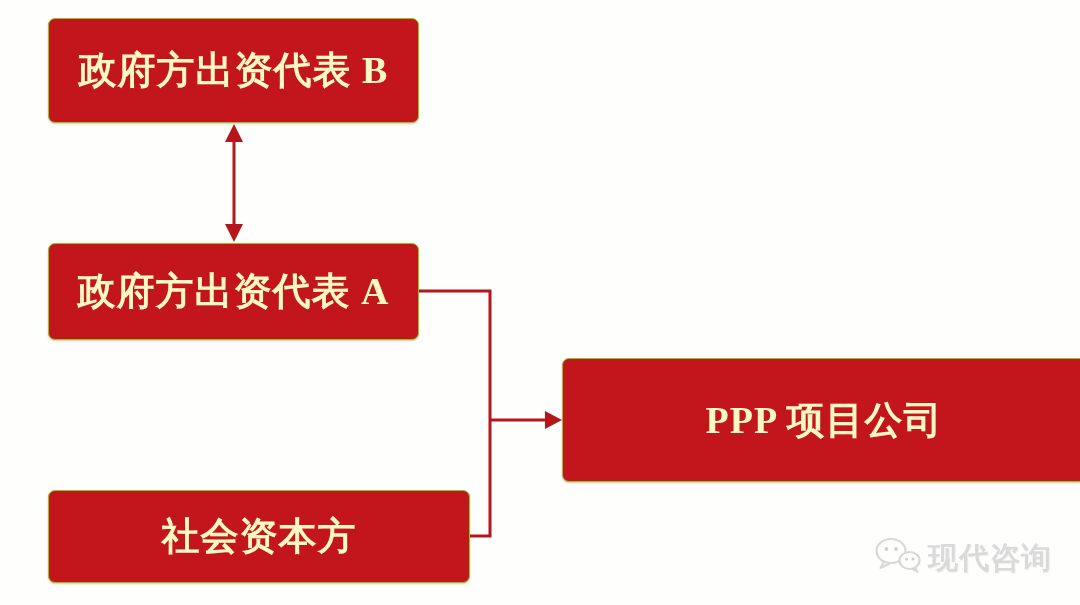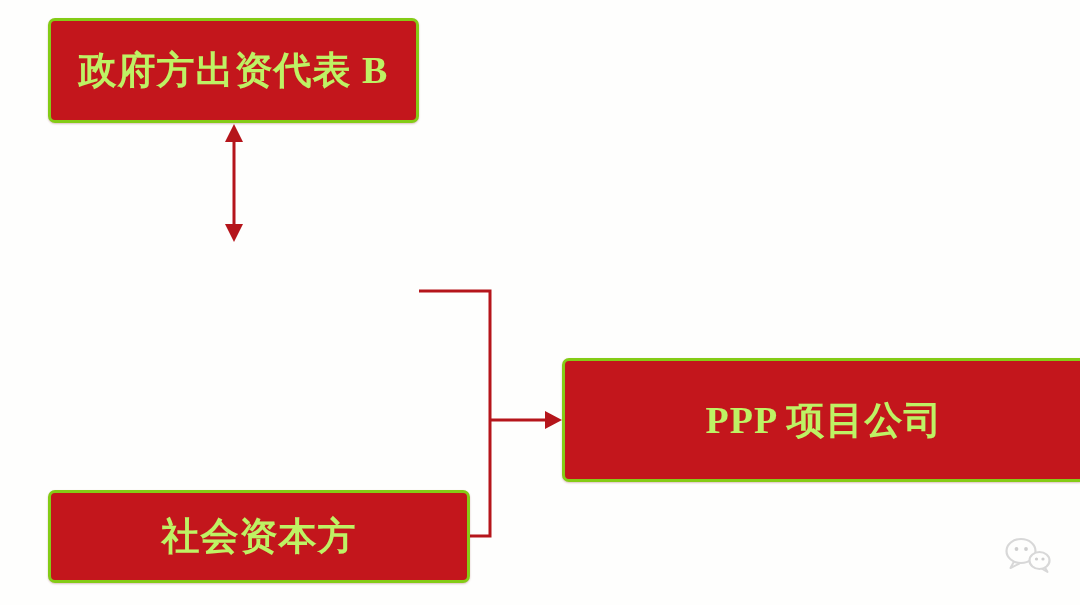--- a/index.html
+++ b/index.html
@@ -9,26 +9,26 @@
     font-family: "Liberation Serif", "DejaVu Serif", serif;
     overflow: hidden;
   }
   .canvas {
     position: relative;
     width: 1080px; height: 605px;
   }
   .node {
     position: absolute;
     background: #c3161c;
-    border: 3px solid #84cc16;
+    border: 1px solid #84cc16;
     border-radius: 7px;
     display: flex;
     align-items: center;
     justify-content: center;
-    color: #bef264;
+    color: #fef9c3;
     font-size: 38px;
     font-weight: bold;
     letter-spacing: 1px;
     box-sizing: border-box;
     box-shadow: 0 1px 2px rgba(120, 10, 10, 0.25);
   }
   .node-gov-b { left: 48px; top: 18px;  width: 371px; height: 105px; }
   .node-gov-a { left: 48px; top: 243px; width: 371px; height: 97px;  }
   .node-social { left: 48px; top: 490px; width: 422px; height: 93px; }
   .node-ppp   { left: 562px; top: 358px; width: 524px; height: 124px; }
@@ -80,20 +80,23 @@
       <path d="M 419 291 H 490 V 536 H 419" fill="none" stroke="#b5151b" stroke-width="3"></path>
       <line x1="490" y1="420" x2="547" y2="420" stroke="#b5151b" stroke-width="3"></line>
       <polygon points="562,420 545,411 545,429" fill="#b5151b"></polygon>
     </g>
   </svg>
 
   <div class="node node-gov-b">
     <span>政府方出资代表 B</span>
   </div>
 
+  <div class="node node-gov-a">
+    <span>政府方出资代表 A</span>
+  </div>
 
   <div class="node node-social">
     <span>社会资本方</span>
   </div>
 
   <div class="node node-ppp">
     <span>PPP 项目公司</span>
   </div>
 
 
@@ -103,15 +106,16 @@
         <ellipse cx="17" cy="15" rx="14.5" ry="12" fill="none" stroke="#d8d8d8" stroke-width="2.2"></ellipse>
         <path d="M 10 25.5 L 6.5 32 L 15.5 27.5" fill="none" stroke="#d8d8d8" stroke-width="2" stroke-linejoin="round"></path>
         <circle cx="12.5" cy="13" r="1.9" fill="#cfcfcf"></circle>
         <circle cx="22" cy="13" r="1.9" fill="#cfcfcf"></circle>
         <ellipse cx="35.5" cy="24.5" rx="10" ry="8.5" fill="#fefefd" stroke="#d8d8d8" stroke-width="2.2"></ellipse>
         <path d="M 41 31.5 L 43.5 36 L 37.5 32.5" fill="none" stroke="#d8d8d8" stroke-width="2" stroke-linejoin="round"></path>
         <circle cx="32.5" cy="23" r="1.6" fill="#cfcfcf"></circle>
         <circle cx="39" cy="23" r="1.6" fill="#cfcfcf"></circle>
       </svg>
     </span>
+    <span class="watermark-text">现代咨询</span>
   </div>
 
 </div>
 
 </body></html>

